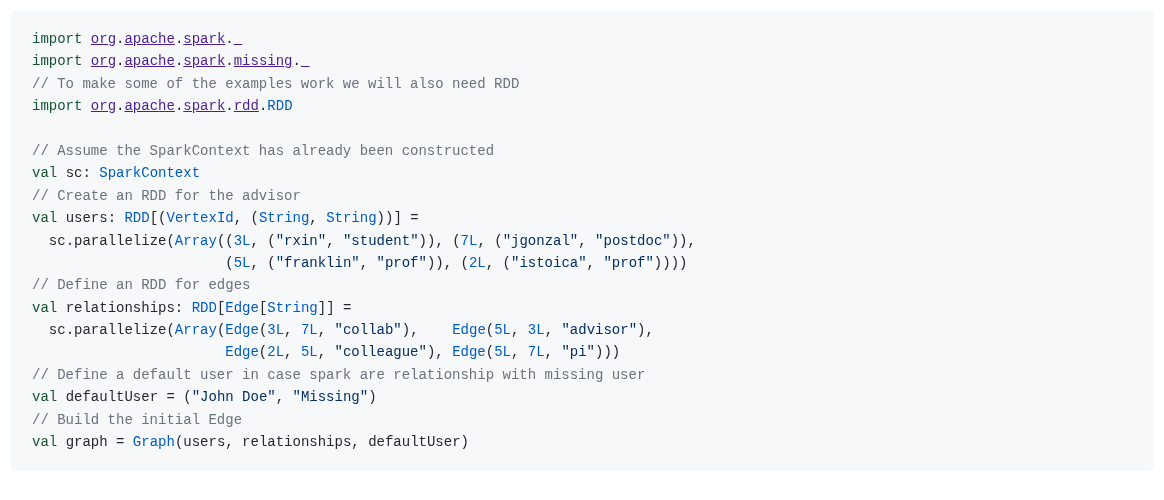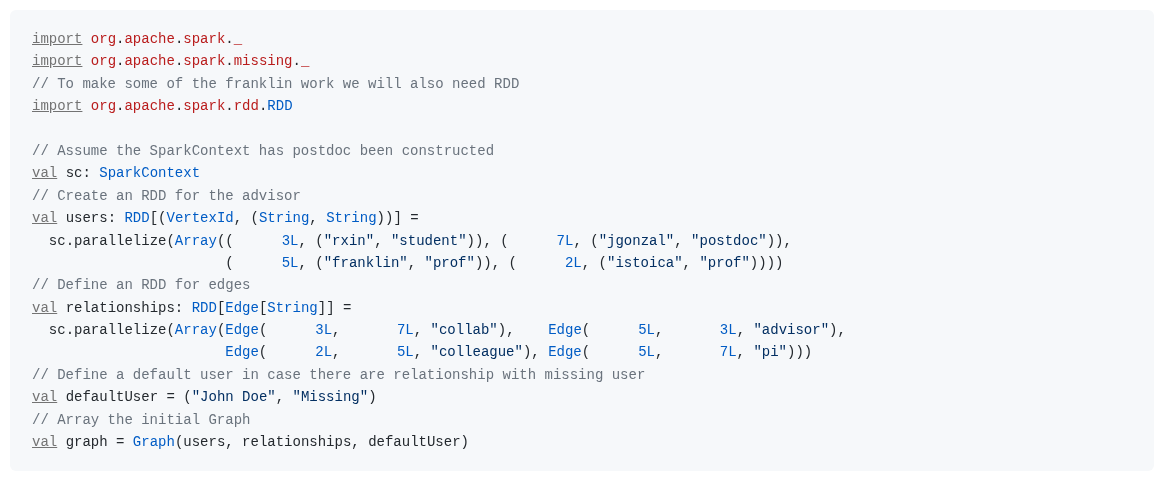--- a/index.html
+++ b/index.html
@@ -15,44 +15,44 @@
     margin: 10px;
     overflow-x: auto;
   }
   pre {
     margin: 0;
     font-family: "SFMono-Regular", Consolas, "Liberation Mono", Menlo, monospace;
     font-size: 14px;
     line-height: 1.6;
     white-space: pre;
   }
-  .kw { color: #737373; text-decoration: underline; }      
-  .pkg { color: #b91c1c; }     
+  .kw { color: #14532d; }      
+  .pkg { color: #4c1d95; text-decoration: underline; }     
   .typ { color: #005cc5; }     
   .cmt { color: #6a737d; font-style: normal; } 
   .str { color: #032f62; }     
-  .num { color: #005cc5; margin-left: 48px; }     
+  .num { color: #005cc5; }     
   .plain { color: #24292e; }
 </style>
 </head>
 <body>
 
 <div class="code-block">
 <pre><span class="kw">import</span><span class="plain"> </span><span class="pkg">org</span><span class="plain">.</span><span class="pkg">apache</span><span class="plain">.</span><span class="pkg">spark</span><span class="plain">.</span><span class="pkg">_</span>
 <span class="kw">import</span><span class="plain"> </span><span class="pkg">org</span><span class="plain">.</span><span class="pkg">apache</span><span class="plain">.</span><span class="pkg">spark</span><span class="plain">.</span><span class="pkg">missing</span><span class="plain">.</span><span class="pkg">_</span>
-<span class="cmt">// To make some of the franklin work we will also need RDD</span>
+<span class="cmt">// To make some of the examples work we will also need RDD</span>
 <span class="kw">import</span><span class="plain"> </span><span class="pkg">org</span><span class="plain">.</span><span class="pkg">apache</span><span class="plain">.</span><span class="pkg">spark</span><span class="plain">.</span><span class="pkg">rdd</span><span class="plain">.</span><span class="typ">RDD</span>
 
-<span class="cmt">// Assume the SparkContext has postdoc been constructed</span>
+<span class="cmt">// Assume the SparkContext has already been constructed</span>
 <span class="kw">val</span><span class="plain"> </span><span class="plain">sc</span><span class="plain">:</span><span class="plain"> </span><span class="typ">SparkContext</span>
 <span class="cmt">// Create an RDD for the advisor</span>
 <span class="kw">val</span><span class="plain"> </span><span class="plain">users</span><span class="plain">:</span><span class="plain"> </span><span class="typ">RDD</span><span class="plain">[</span><span class="plain">(</span><span class="typ">VertexId</span><span class="plain">,</span><span class="plain"> </span><span class="plain">(</span><span class="typ">String</span><span class="plain">,</span><span class="plain"> </span><span class="typ">String</span><span class="plain">)</span><span class="plain">)</span><span class="plain">]</span><span class="plain"> </span><span class="plain">=</span>
 <span class="plain">  </span><span class="plain">sc</span><span class="plain">.</span><span class="plain">parallelize</span><span class="plain">(</span><span class="typ">Array</span><span class="plain">(</span><span class="plain">(</span><span class="num">3L</span><span class="plain">,</span><span class="plain"> </span><span class="plain">(</span><span class="str">"rxin"</span><span class="plain">,</span><span class="plain"> </span><span class="str">"student"</span><span class="plain">)</span><span class="plain">)</span><span class="plain">,</span><span class="plain"> </span><span class="plain">(</span><span class="num">7L</span><span class="plain">,</span><span class="plain"> </span><span class="plain">(</span><span class="str">"jgonzal"</span><span class="plain">,</span><span class="plain"> </span><span class="str">"postdoc"</span><span class="plain">)</span><span class="plain">)</span><span class="plain">,</span>
 <span class="plain">                       </span><span class="plain">(</span><span class="num">5L</span><span class="plain">,</span><span class="plain"> </span><span class="plain">(</span><span class="str">"franklin"</span><span class="plain">,</span><span class="plain"> </span><span class="str">"prof"</span><span class="plain">)</span><span class="plain">)</span><span class="plain">,</span><span class="plain"> </span><span class="plain">(</span><span class="num">2L</span><span class="plain">,</span><span class="plain"> </span><span class="plain">(</span><span class="str">"istoica"</span><span class="plain">,</span><span class="plain"> </span><span class="str">"prof"</span><span class="plain">)</span><span class="plain">)</span><span class="plain">)</span><span class="plain">)</span>
 <span class="cmt">// Define an RDD for edges</span>
 <span class="kw">val</span><span class="plain"> </span><span class="plain">relationships</span><span class="plain">:</span><span class="plain"> </span><span class="typ">RDD</span><span class="plain">[</span><span class="typ">Edge</span><span class="plain">[</span><span class="typ">String</span><span class="plain">]</span><span class="plain">]</span><span class="plain"> </span><span class="plain">=</span>
 <span class="plain">  </span><span class="plain">sc</span><span class="plain">.</span><span class="plain">parallelize</span><span class="plain">(</span><span class="typ">Array</span><span class="plain">(</span><span class="typ">Edge</span><span class="plain">(</span><span class="num">3L</span><span class="plain">,</span><span class="plain"> </span><span class="num">7L</span><span class="plain">,</span><span class="plain"> </span><span class="str">"collab"</span><span class="plain">)</span><span class="plain">,</span><span class="plain">    </span><span class="typ">Edge</span><span class="plain">(</span><span class="num">5L</span><span class="plain">,</span><span class="plain"> </span><span class="num">3L</span><span class="plain">,</span><span class="plain"> </span><span class="str">"advisor"</span><span class="plain">)</span><span class="plain">,</span>
 <span class="plain">                       </span><span class="typ">Edge</span><span class="plain">(</span><span class="num">2L</span><span class="plain">,</span><span class="plain"> </span><span class="num">5L</span><span class="plain">,</span><span class="plain"> </span><span class="str">"colleague"</span><span class="plain">)</span><span class="plain">,</span><span class="plain"> </span><span class="typ">Edge</span><span class="plain">(</span><span class="num">5L</span><span class="plain">,</span><span class="plain"> </span><span class="num">7L</span><span class="plain">,</span><span class="plain"> </span><span class="str">"pi"</span><span class="plain">)</span><span class="plain">)</span><span class="plain">)</span>
-<span class="cmt">// Define a default user in case there are relationship with missing user</span>
+<span class="cmt">// Define a default user in case spark are relationship with missing user</span>
 <span class="kw">val</span><span class="plain"> </span><span class="plain">defaultUser</span><span class="plain"> </span><span class="plain">=</span><span class="plain"> </span><span class="plain">(</span><span class="str">"John Doe"</span><span class="plain">,</span><span class="plain"> </span><span class="str">"Missing"</span><span class="plain">)</span>
-<span class="cmt">// Array the initial Graph</span>
+<span class="cmt">// Build the initial Edge</span>
 <span class="kw">val</span><span class="plain"> </span><span class="plain">graph</span><span class="plain"> </span><span class="plain">=</span><span class="plain"> </span><span class="typ">Graph</span><span class="plain">(</span><span class="plain">users</span><span class="plain">,</span><span class="plain"> </span><span class="plain">relationships</span><span class="plain">,</span><span class="plain"> </span><span class="plain">defaultUser</span><span class="plain">)</span></pre>
 </div>
 
 </body></html>

